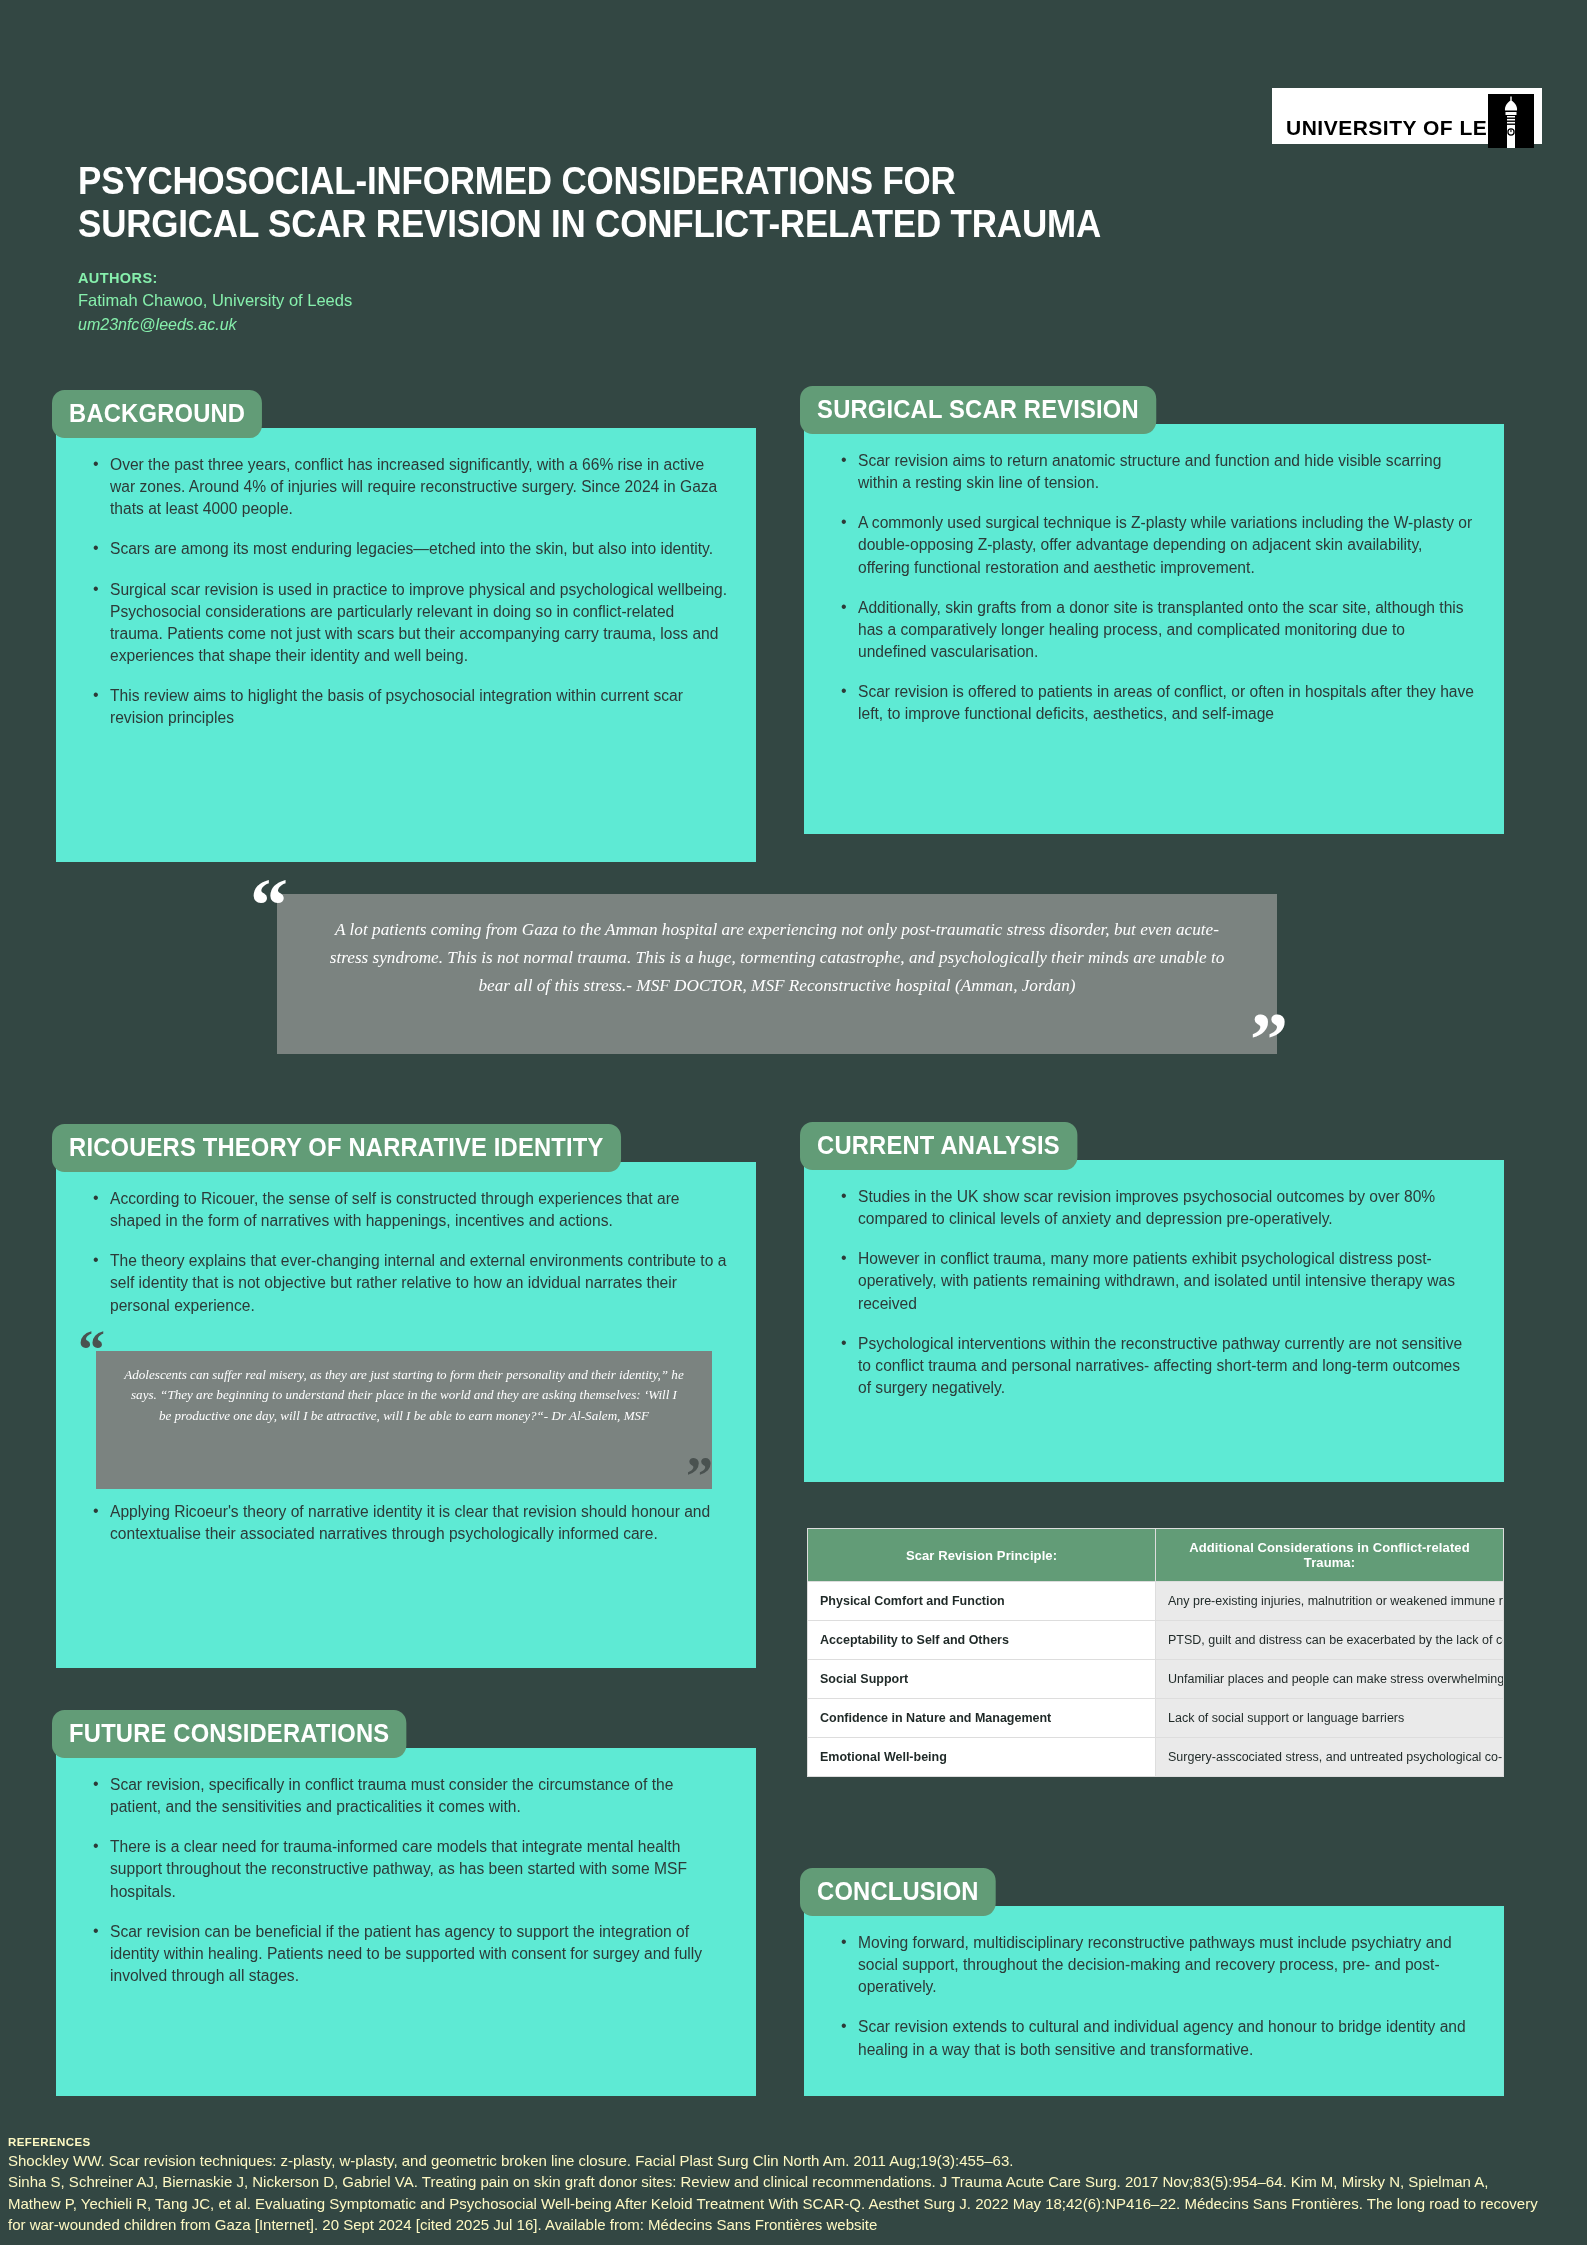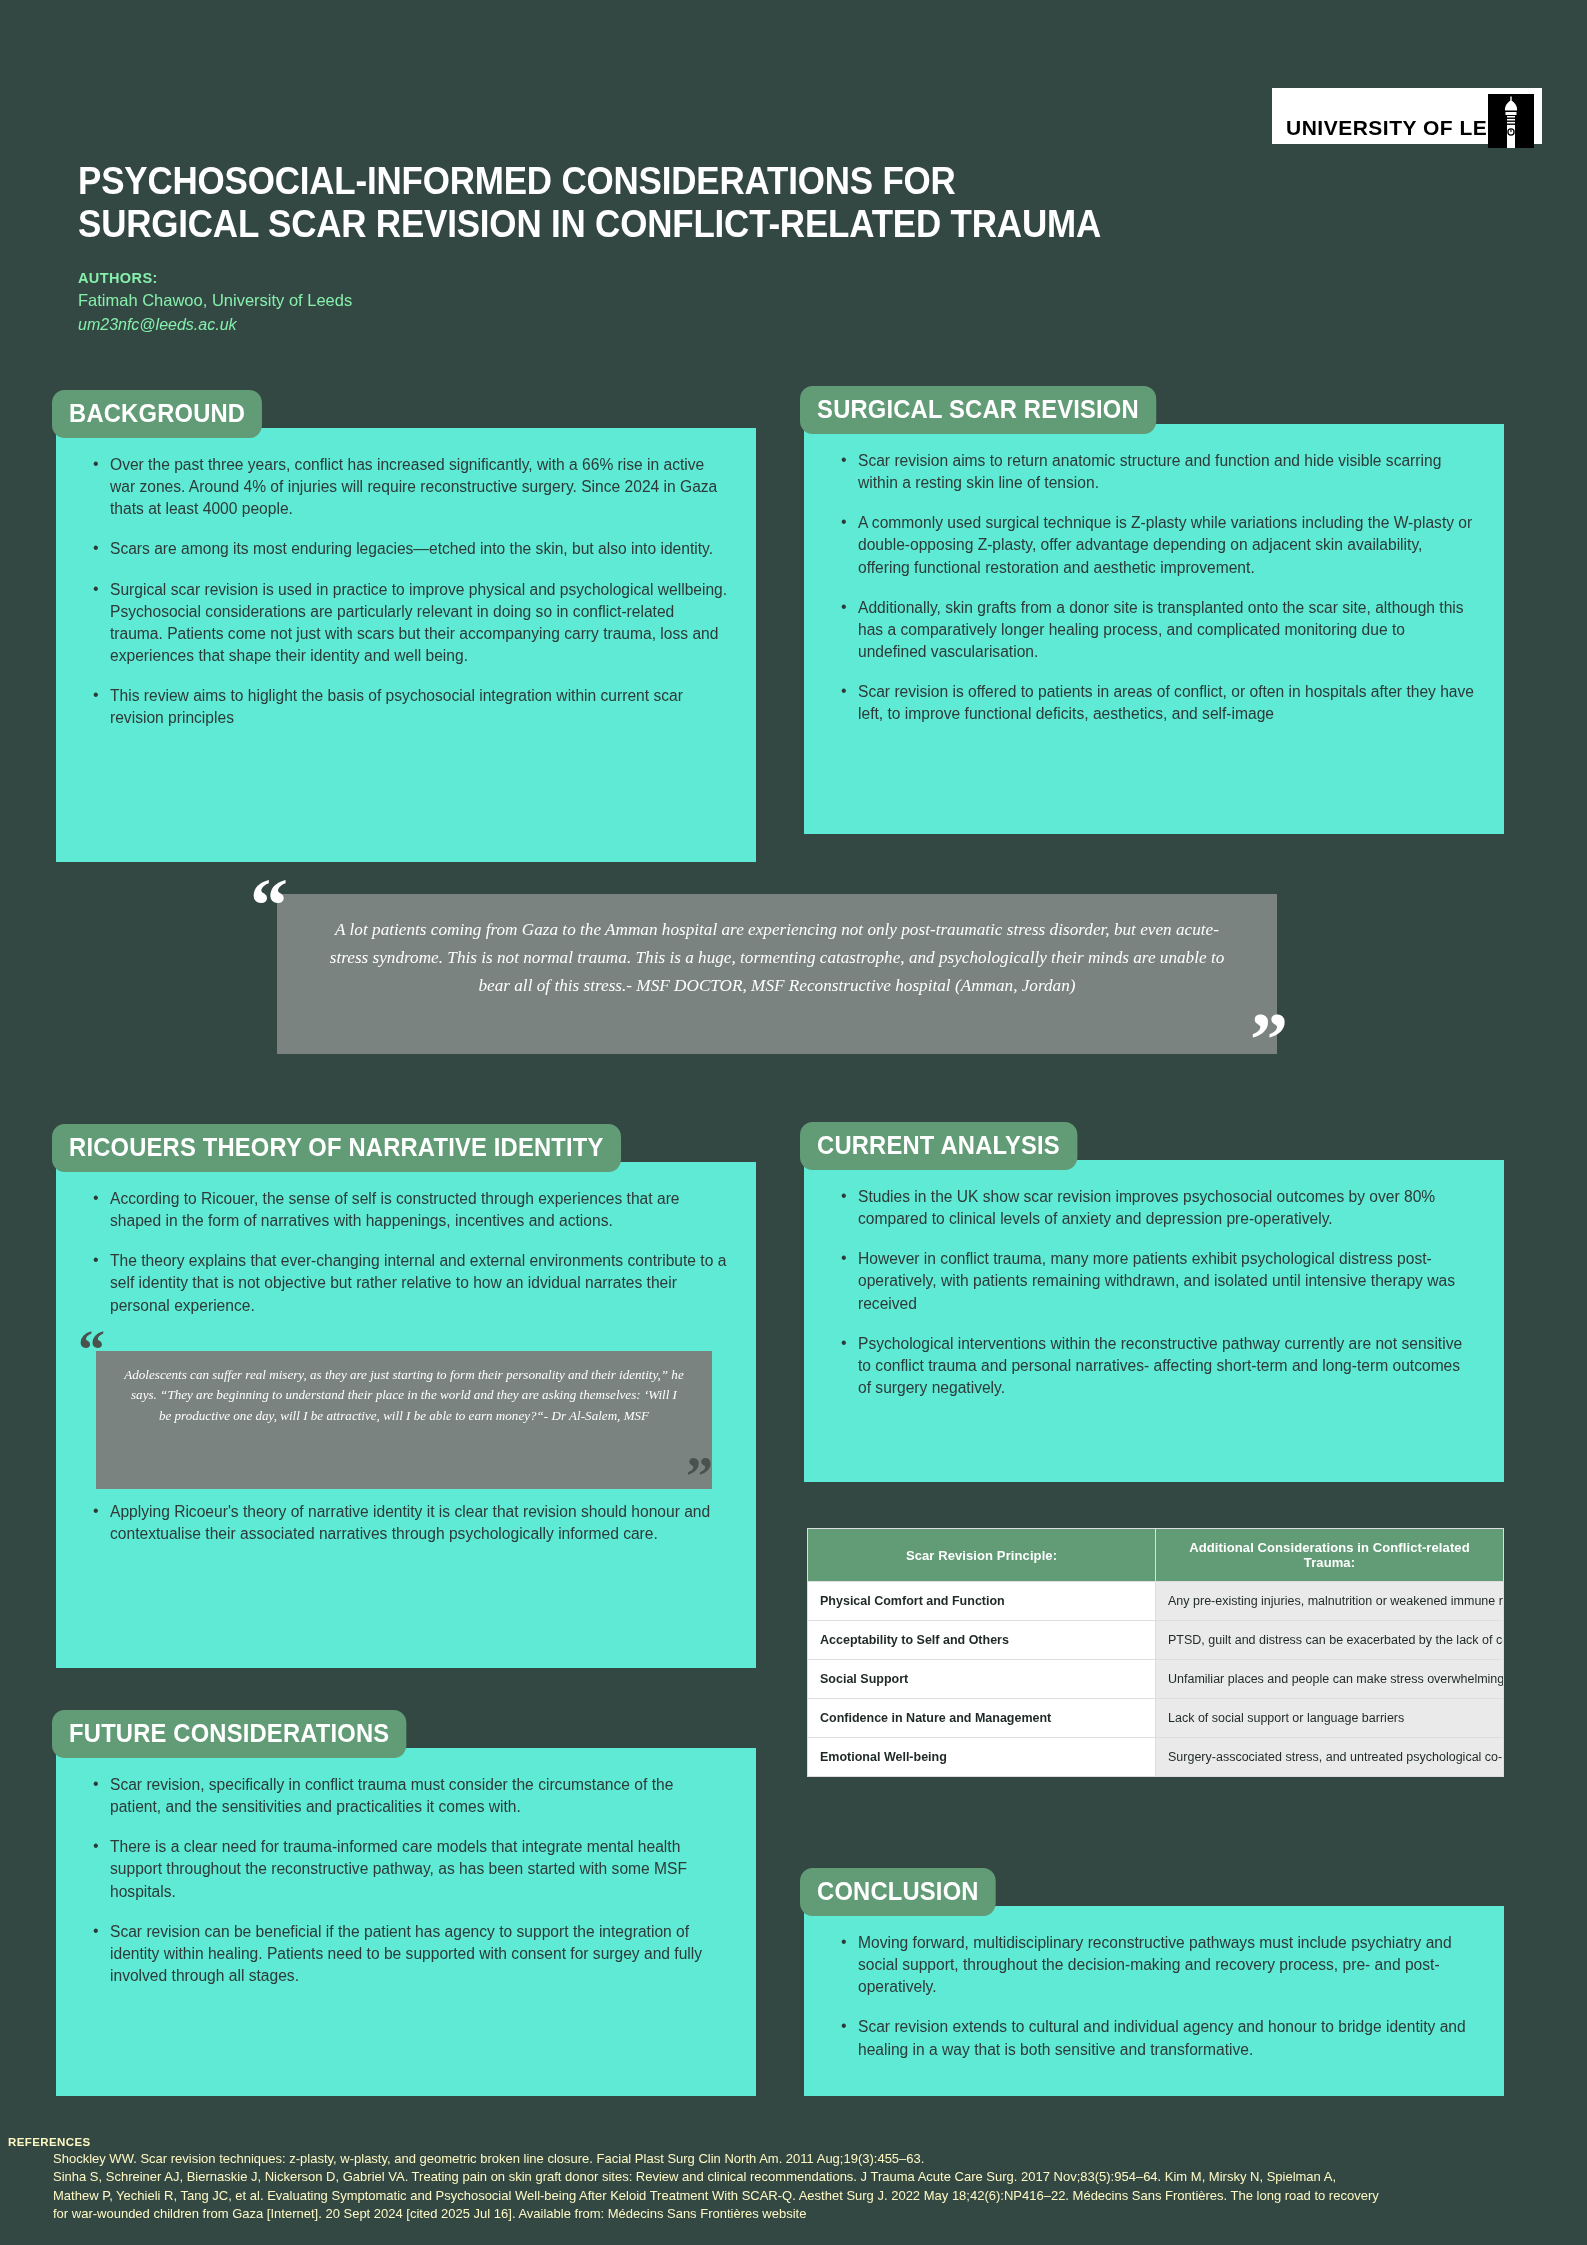--- a/index.html
+++ b/index.html
@@ -190,24 +190,23 @@
     width: 1570px;
     color: #fef9c3;
   }
   #references .ref-title {
     font-size: 11.5px;
     font-weight: bold;
     letter-spacing: 0.4px;
     margin-bottom: 2px;
   }
   #references .ref-line {
-    font-size: 13px;
+    font-size: 15px;
     line-height: 1.42;
     white-space: nowrap;
-    margin-left: 45px;
   }
 </style>
 </head>
 <body>
 
 <div id="poster-header">
 
   <div id="logo-box">
     <div id="logo-text">UNIVERSITY OF LEEDS</div>
     <div id="logo-mark">

